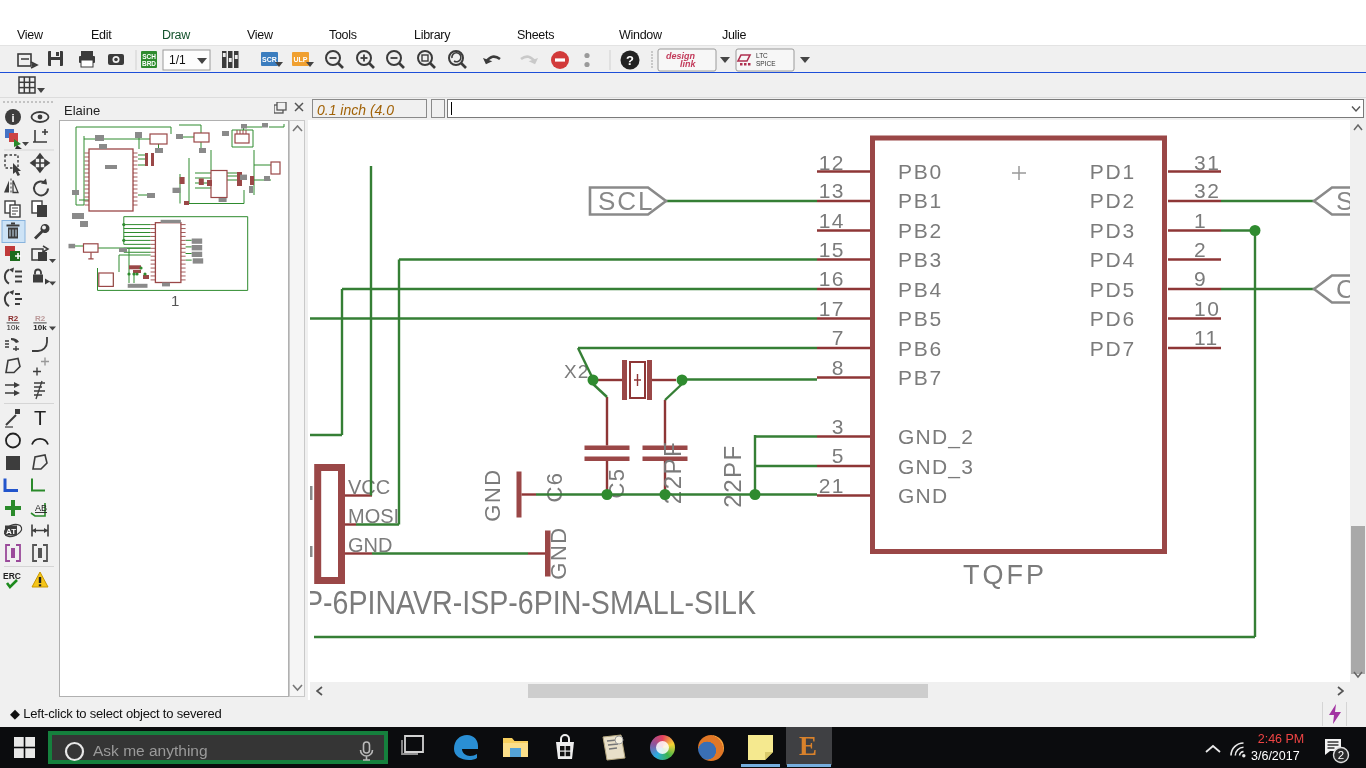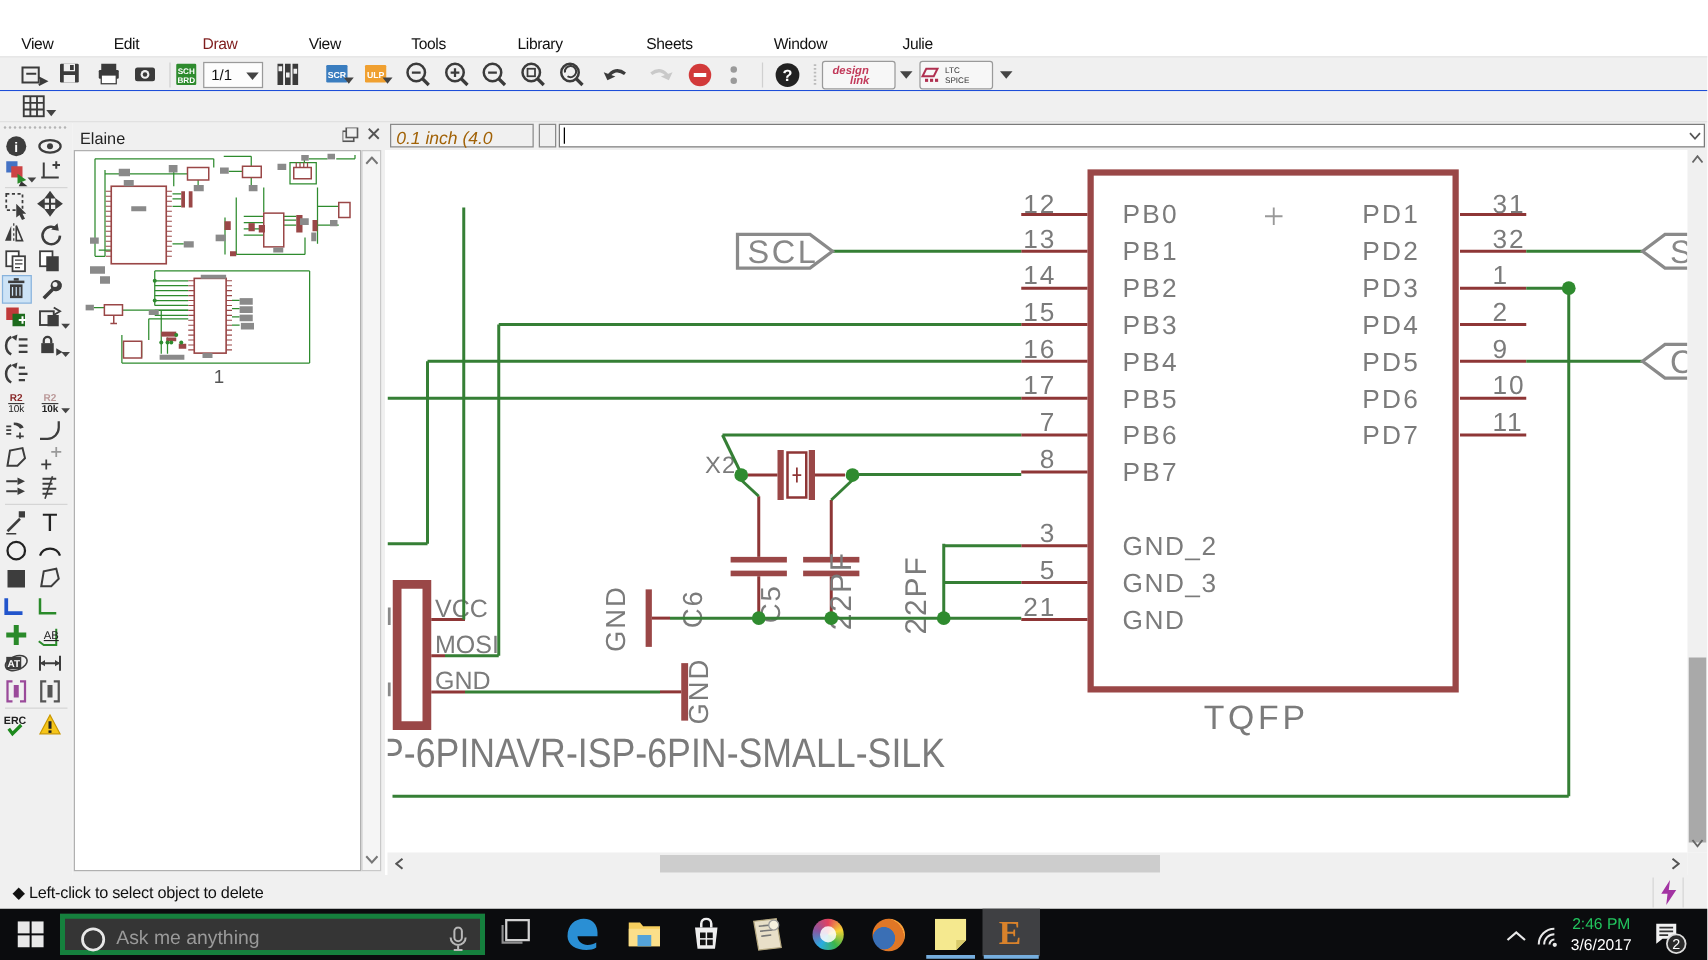--- a/index.html
+++ b/index.html
@@ -6,21 +6,21 @@
 .abs{position:absolute;}
 #root{position:relative;width:1366px;height:768px;}
 .tb{background:#f0f0f0;}
 svg text{font-family:"Liberation Sans", sans-serif;}
 </style></head><body>
 <div id="root">
 
 <div class="abs" style="left:0;top:23px;width:1366px;height:22px;background:#ffffff;">
 <div class="abs" style="left:17px;top:5px;font-size:12.5px;color:#111;letter-spacing:-0.3px;">View</div>
 <div class="abs" style="left:91px;top:5px;font-size:12.5px;color:#111;letter-spacing:-0.3px;">Edit</div>
-<div class="abs" style="left:162px;top:5px;font-size:12.5px;color:#7f1d1d;letter-spacing:-0.3px;">Draw</div>
+<div class="abs" style="left:162px;top:5px;font-size:12.5px;color:#14532d;letter-spacing:-0.3px;">Draw</div>
 <div class="abs" style="left:247px;top:5px;font-size:12.5px;color:#111;letter-spacing:-0.3px;">View</div>
 <div class="abs" style="left:329px;top:5px;font-size:12.5px;color:#111;letter-spacing:-0.3px;">Tools</div>
 <div class="abs" style="left:414px;top:5px;font-size:12.5px;color:#111;letter-spacing:-0.3px;">Library</div>
 <div class="abs" style="left:517px;top:5px;font-size:12.5px;color:#111;letter-spacing:-0.3px;">Sheets</div>
 <div class="abs" style="left:619px;top:5px;font-size:12.5px;color:#111;letter-spacing:-0.3px;">Window</div>
 <div class="abs" style="left:722px;top:5px;font-size:12.5px;color:#111;letter-spacing:-0.3px;">Julie</div>
 </div>
 <div class="abs tb" style="left:0;top:45px;width:1366px;height:28px;border-top:1px solid #e3e3e3;border-bottom:1px solid #1d4ed8;">
 <svg class="abs" style="left:0;top:0" width="1366" height="28">
 <g transform="translate(18,5)">
@@ -672,21 +672,21 @@
  <svg class="abs" style="left:6px;top:4px" width="8" height="10">
         <path d="M6 1 l-5 4 5 4" fill="none" stroke="#555" stroke-width="1.7"></path>
       </svg>
  <div class="abs" style="left:218px;top:2px;width:400px;height:14px;background:#cdcdcd;"></div>
  <svg class="abs" style="left:1026px;top:4px" width="8" height="10">
         <path d="M2 1 l5 4 -5 4" fill="none" stroke="#555" stroke-width="1.7"></path>
       </svg>
 </div>
 <div class="abs" style="left:1350px;top:682px;width:16px;height:18px;background:#f0f0f0;"></div>
 <div class="abs tb" style="left:0;top:700px;width:1366px;height:27px;">
- <div class="abs" style="left:10px;top:6px;font-size:13px;letter-spacing:-0.2px;color:#111;">◆ Left-click to select object to delete</div>
+ <div class="abs" style="left:10px;top:6px;font-size:13px;letter-spacing:-0.2px;color:#111;">◆ Left-click to select object to severed</div>
  <div class="abs" style="left:1322px;top:2px;width:25px;height:24px;border-left:1px solid #d5d5d5;border-right:1px solid #d5d5d5;"></div>
  <svg class="abs" style="left:1327px;top:4px" width="16" height="20">
         <path d="M9 0 L2 11 H7 L6 20 L14 8 H8 Z" fill="#a233a2"></path>
       </svg>
 </div>
 <div class="abs" style="left:0;top:727px;width:1366px;height:41px;background:#0b0c0e;">
 <svg class="abs" style="left:14px;top:10px" width="21" height="21">
         <g fill="#e8e8e8">
           <rect x="0" y="0" width="9.7" height="9.7"></rect>
           <rect x="11.3" y="0" width="9.7" height="9.7"></rect>
@@ -753,21 +753,21 @@
         <path d="M1 8 L8 2 L15 8" fill="none" stroke="#e8e8e8" stroke-width="1.8"></path>
       </svg>
 <svg class="abs" style="left:1229px;top:14px" width="19" height="17">
 <g fill="none" stroke="#e8e8e8" stroke-width="1.6">
           <path d="M2 14.5 A12.5 12.5 0 0 1 14.5 2"></path>
           <path d="M6.3 14.5 A8.2 8.2 0 0 1 14.5 6.3"></path>
           <path d="M10.6 14.5 A3.9 3.9 0 0 1 14.5 10.6"></path>
         </g>
 <circle cx="14.8" cy="14.8" r="1.7" fill="#e8e8e8"></circle>
       </svg>
-<div class="abs" style="left:1251px;top:5px;width:60px;height:13px;font-size:12.5px;color:#22c55e;text-align:center;">2:46 PM</div>
-<div class="abs" style="left:1251px;top:22px;width:60px;height:13px;font-size:12.5px;color:#fff;text-align:center;">3/6/2017</div>
+<div class="abs" style="left:1251px;top:5px;width:60px;height:13px;font-size:12.5px;color:#ef4444;text-align:center;">2:46 PM</div>
+<div class="abs" style="left:1251px;top:22px;width:60px;height:13px;font-size:12.5px;color:#fff;text-align:left;">3/6/2017</div>
 <svg class="abs" style="left:1324px;top:11px" width="26" height="26">
 <path d="M1 1 H17 V13 H6 L1 17 Z" fill="#f2f2f2"></path>
 <path d="M3.5 4 h11 M3.5 7 h11 M3.5 10 h7" stroke="#333" stroke-width="1.4"></path>
 <circle cx="17" cy="17" r="7.5" fill="#2b2b2b" stroke="#ddd" stroke-width="1.4"></circle>
 <text x="17" y="21.3" font-size="11.5" fill="#fff" text-anchor="middle">2</text>
 </svg>
 </div>
 </div>
 </body></html>

